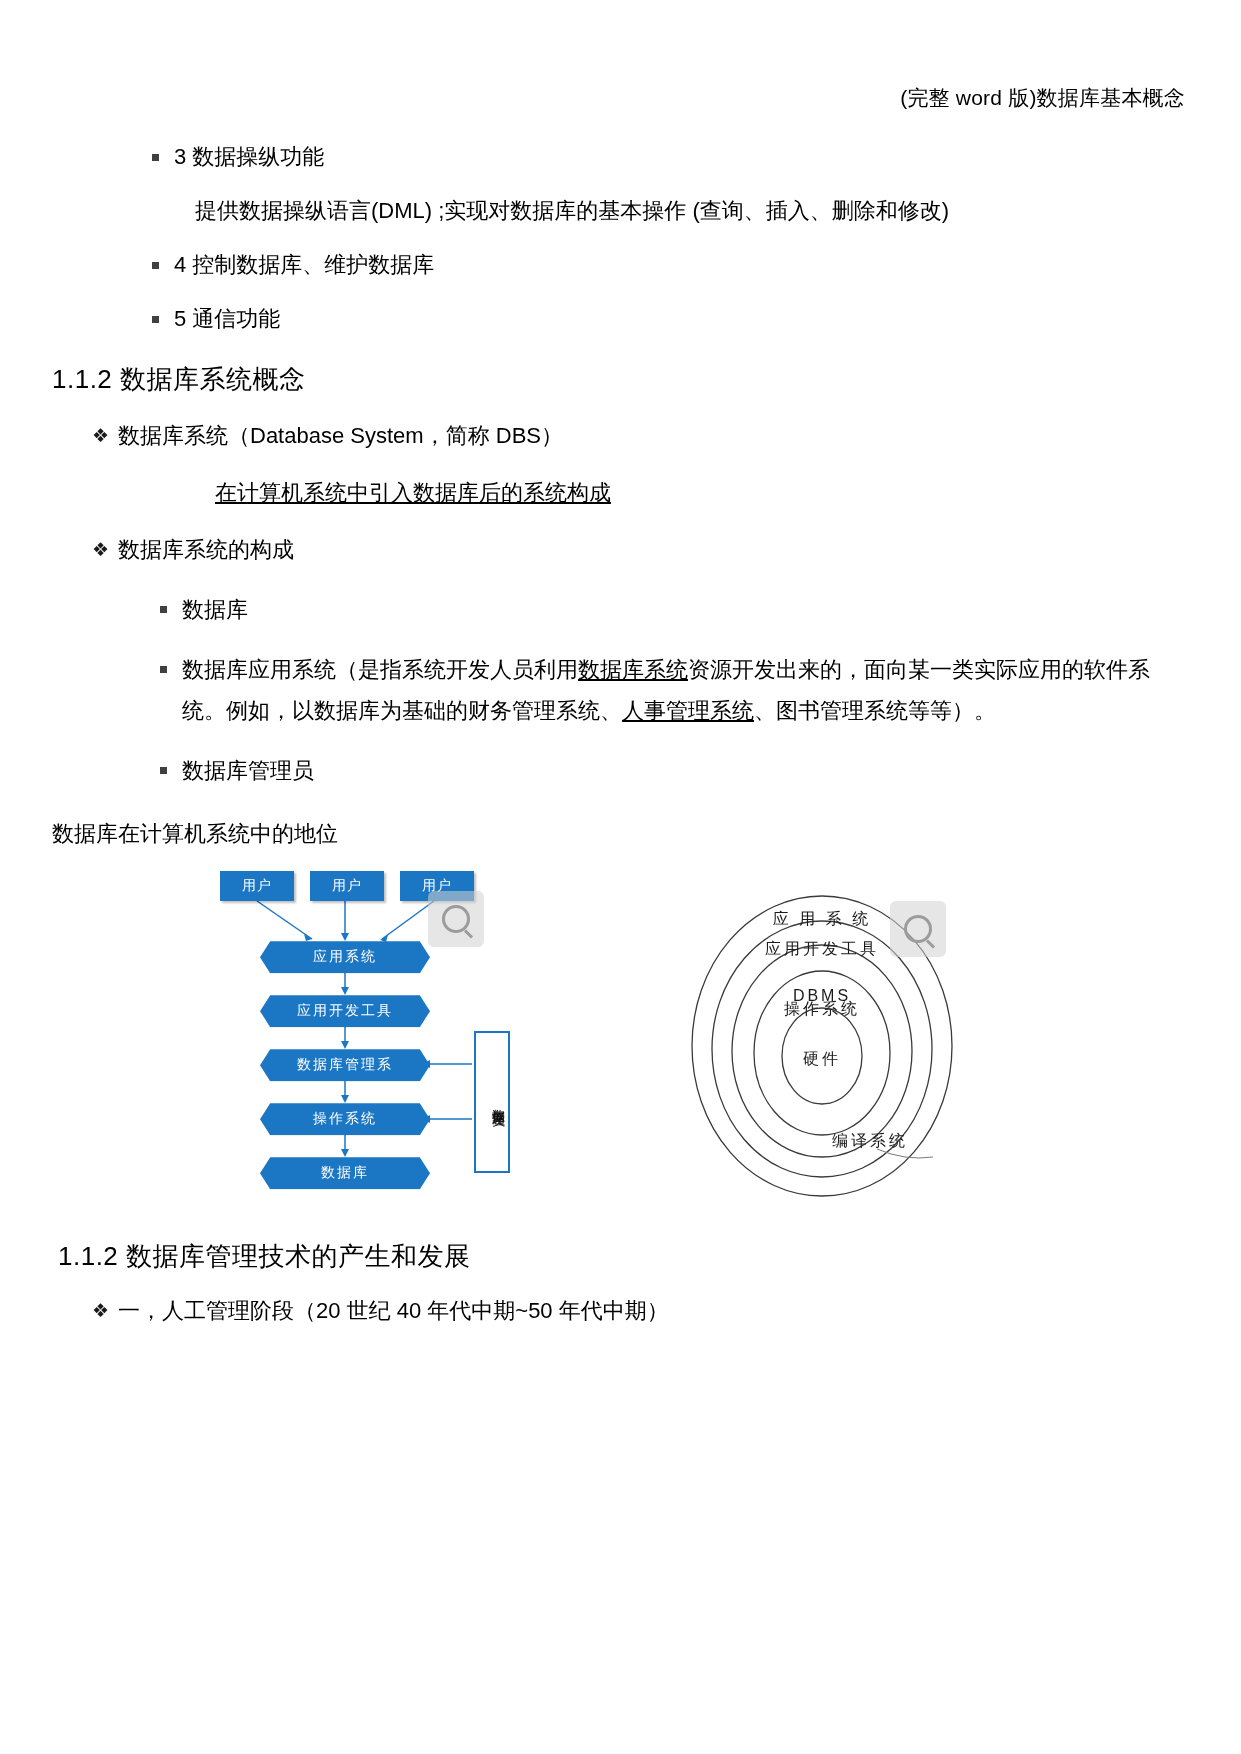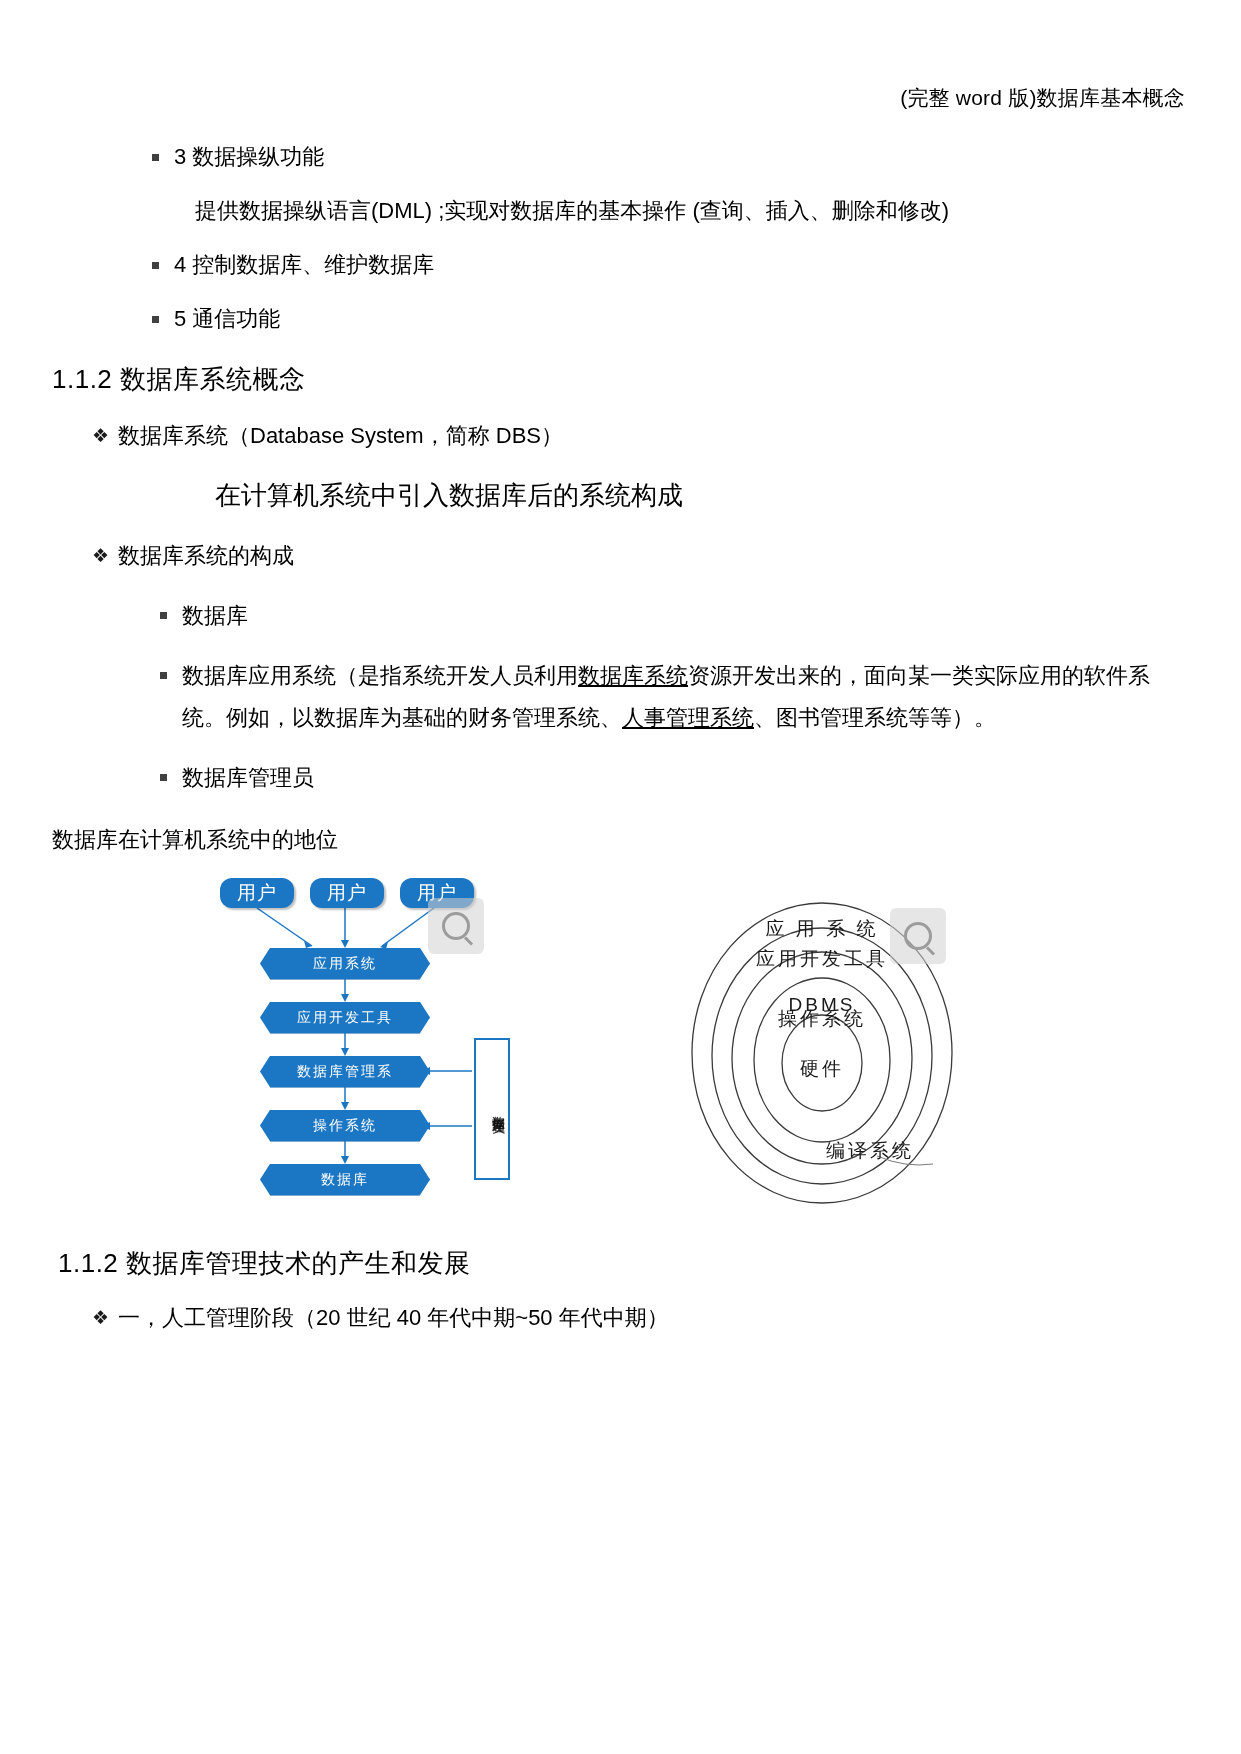--- a/index.html
+++ b/index.html
@@ -52,23 +52,24 @@
     background: #404040;
   }
   .indent-para {
     padding-left: 143px;
     font-size: 22px;
     line-height: 1.55;
     margin: 0 0 20px 0;
   }
   .indent-para2 {
     padding-left: 163px;
-    font-size: 26px;
+    font-size: 22px;
     line-height: 1.6;
     margin: 0 0 22px 0;
+    text-decoration: underline;
   }
   h2.sec {
     font-size: 26px;
     font-weight: 400;
     margin: 26px 0 22px 0;
     padding-left: 0;
     letter-spacing: 0.5px;
   }
   h2.sec2 {
     font-size: 26px;
@@ -141,27 +142,26 @@
     align-items: center;
     justify-content: center;
     letter-spacing: 2px;
     clip-path: polygon(6% 0, 94% 0, 100% 50%, 94% 100%, 6% 100%, 0 50%);
     box-shadow: 3px 3px 2px rgba(0,0,0,0.25);
   }
   .userbox {
     position: absolute;
     background: #1B76C4;
     color: #fff;
-    font-size: 19px;
+    font-size: 14px;
     display: flex;
     align-items: center;
     justify-content: center;
     letter-spacing: 1px;
     box-shadow: 2px 2px 2px rgba(0,0,0,0.25);
-    border-radius: 12px;
   }
   .dba-box {
     position: absolute;
     border: 2px solid #1B76C4;
     color: #111;
     font-size: 13px;
     line-height: 1.15;
     text-align: center;
     padding: 6px 3px;
     writing-mode: vertical-rl;
@@ -189,21 +189,21 @@
     position: absolute;
     width: 3px;
     height: 10px;
     background: #9c9c9c;
     right: -3px;
     bottom: -9px;
     transform: rotate(-45deg);
   }
   .ring-label {
     position: absolute;
-    font-size: 19px;
+    font-size: 16px;
     letter-spacing: 3px;
     color: #1a1a1a;
     white-space: nowrap;
     transform: translateX(-50%);
   }
 </style>
 </head>
 <body>
 
 <div class="page">

